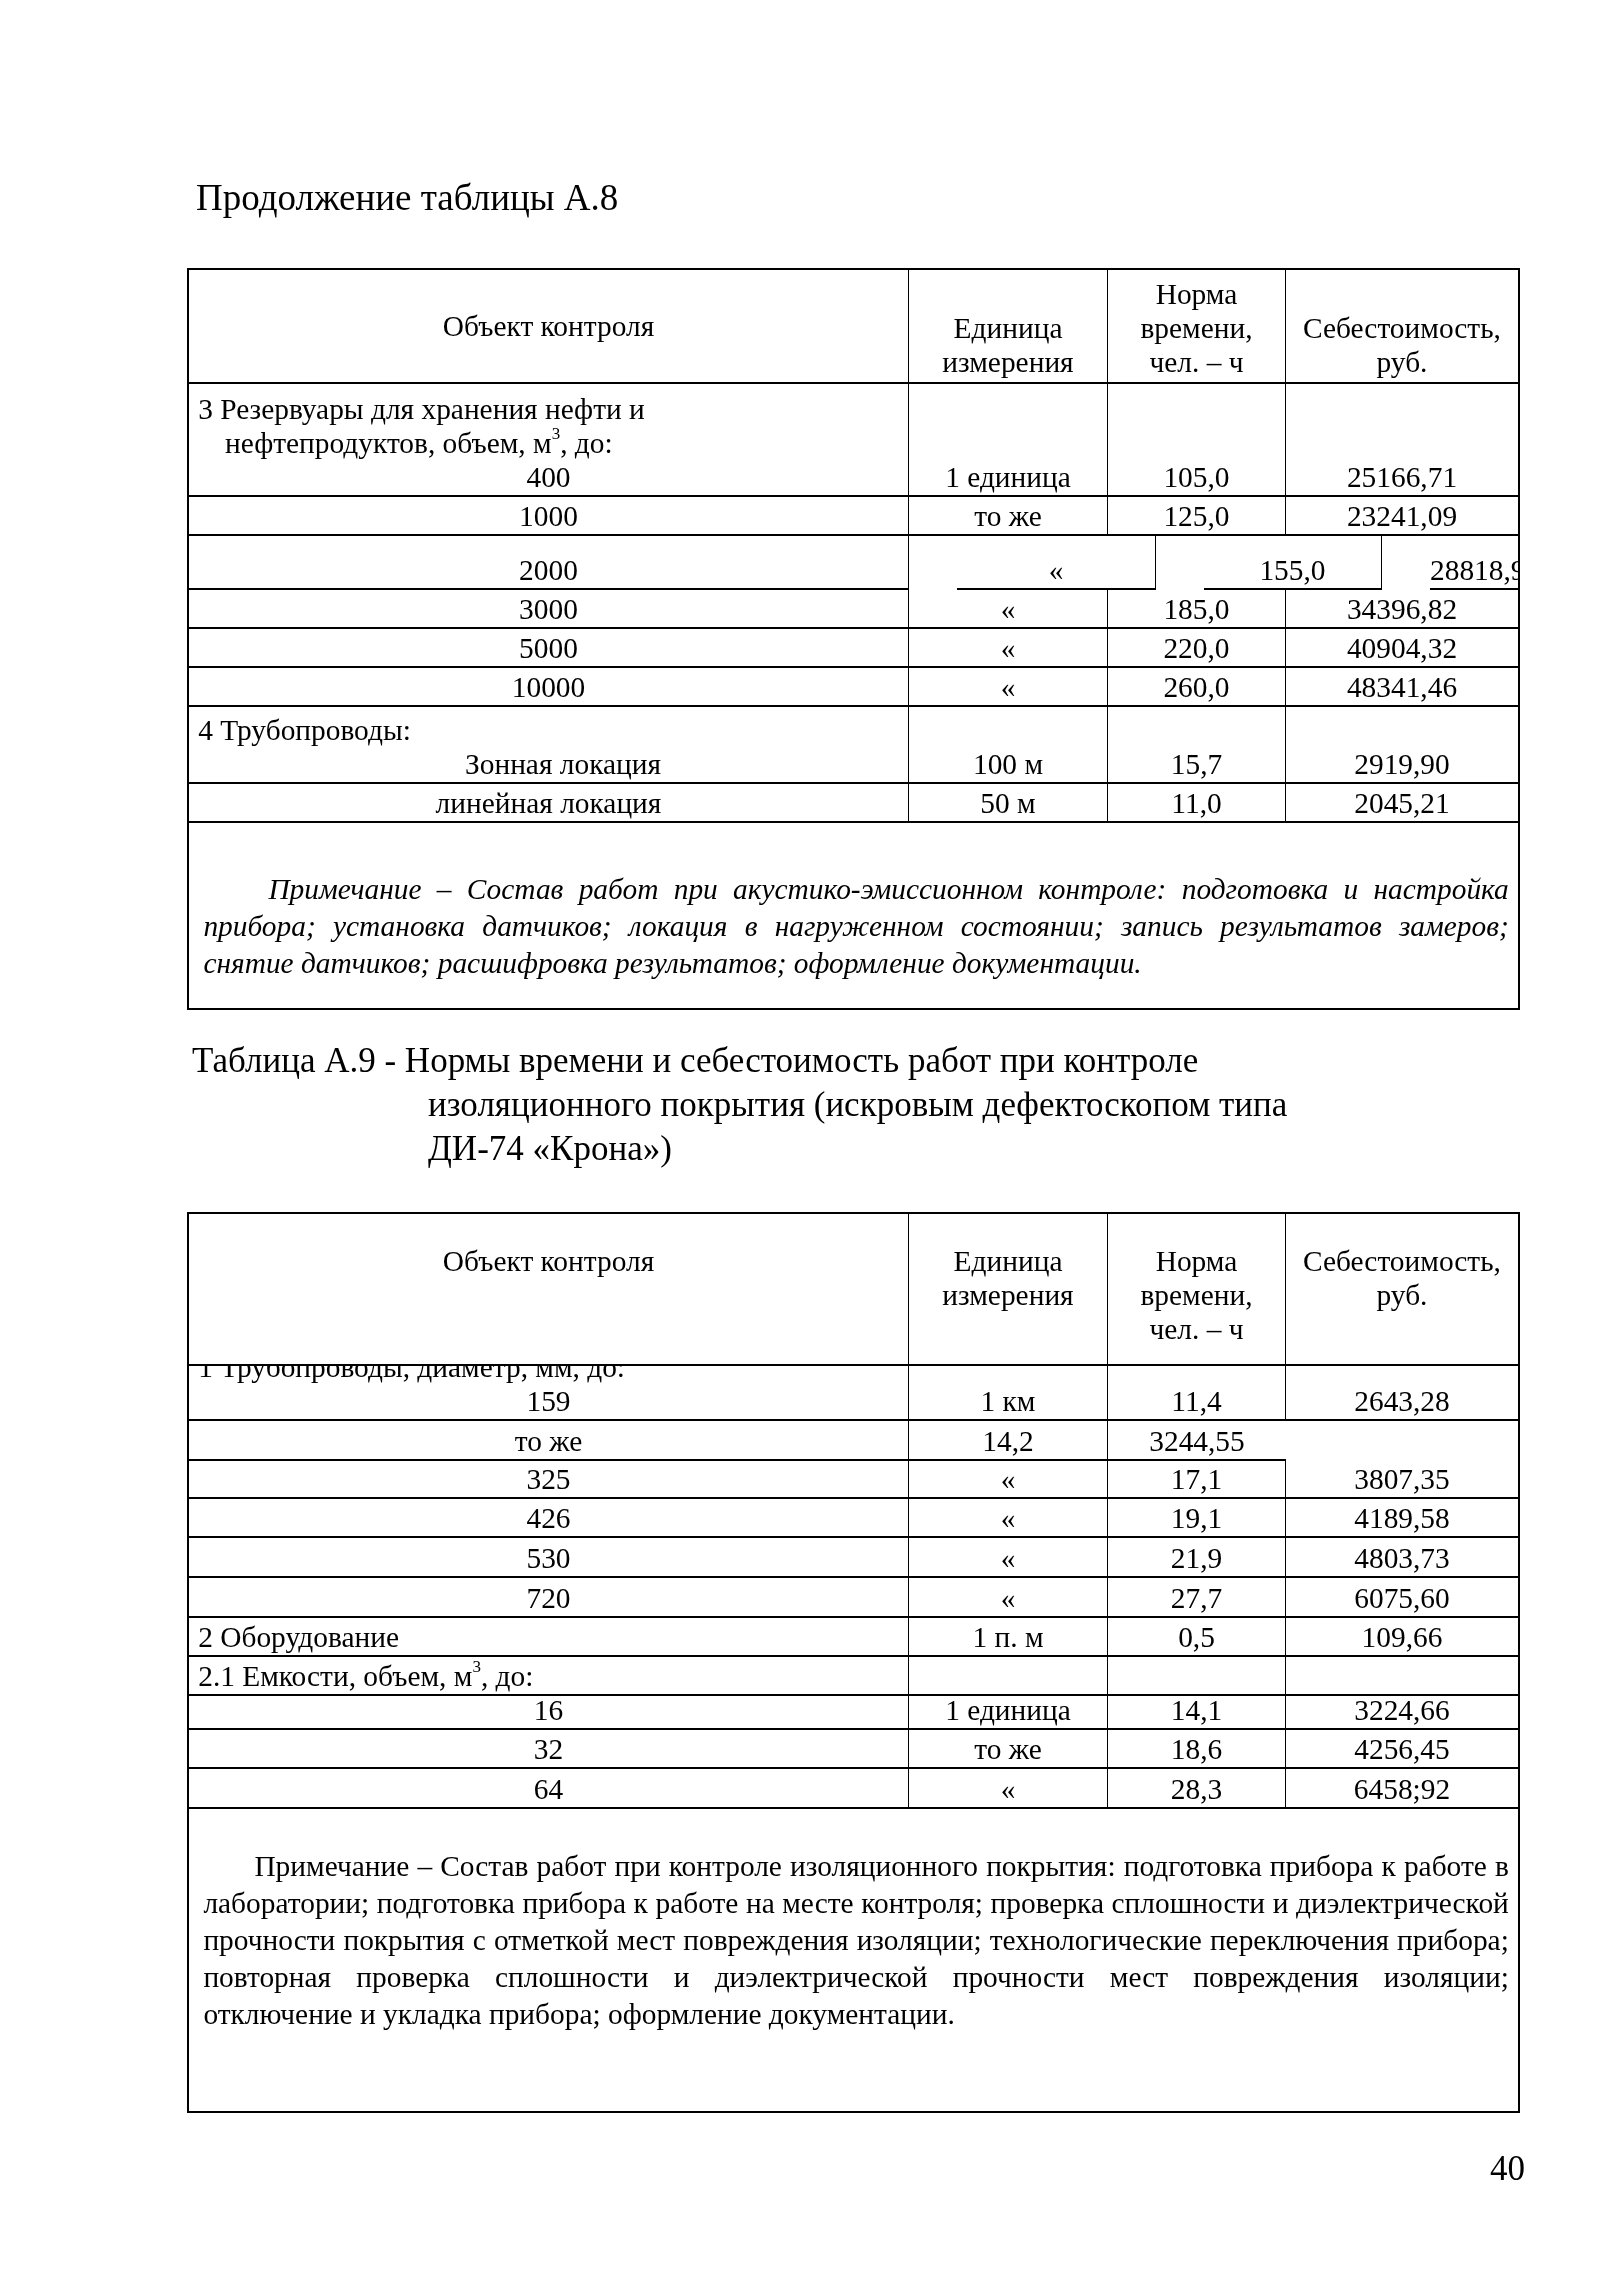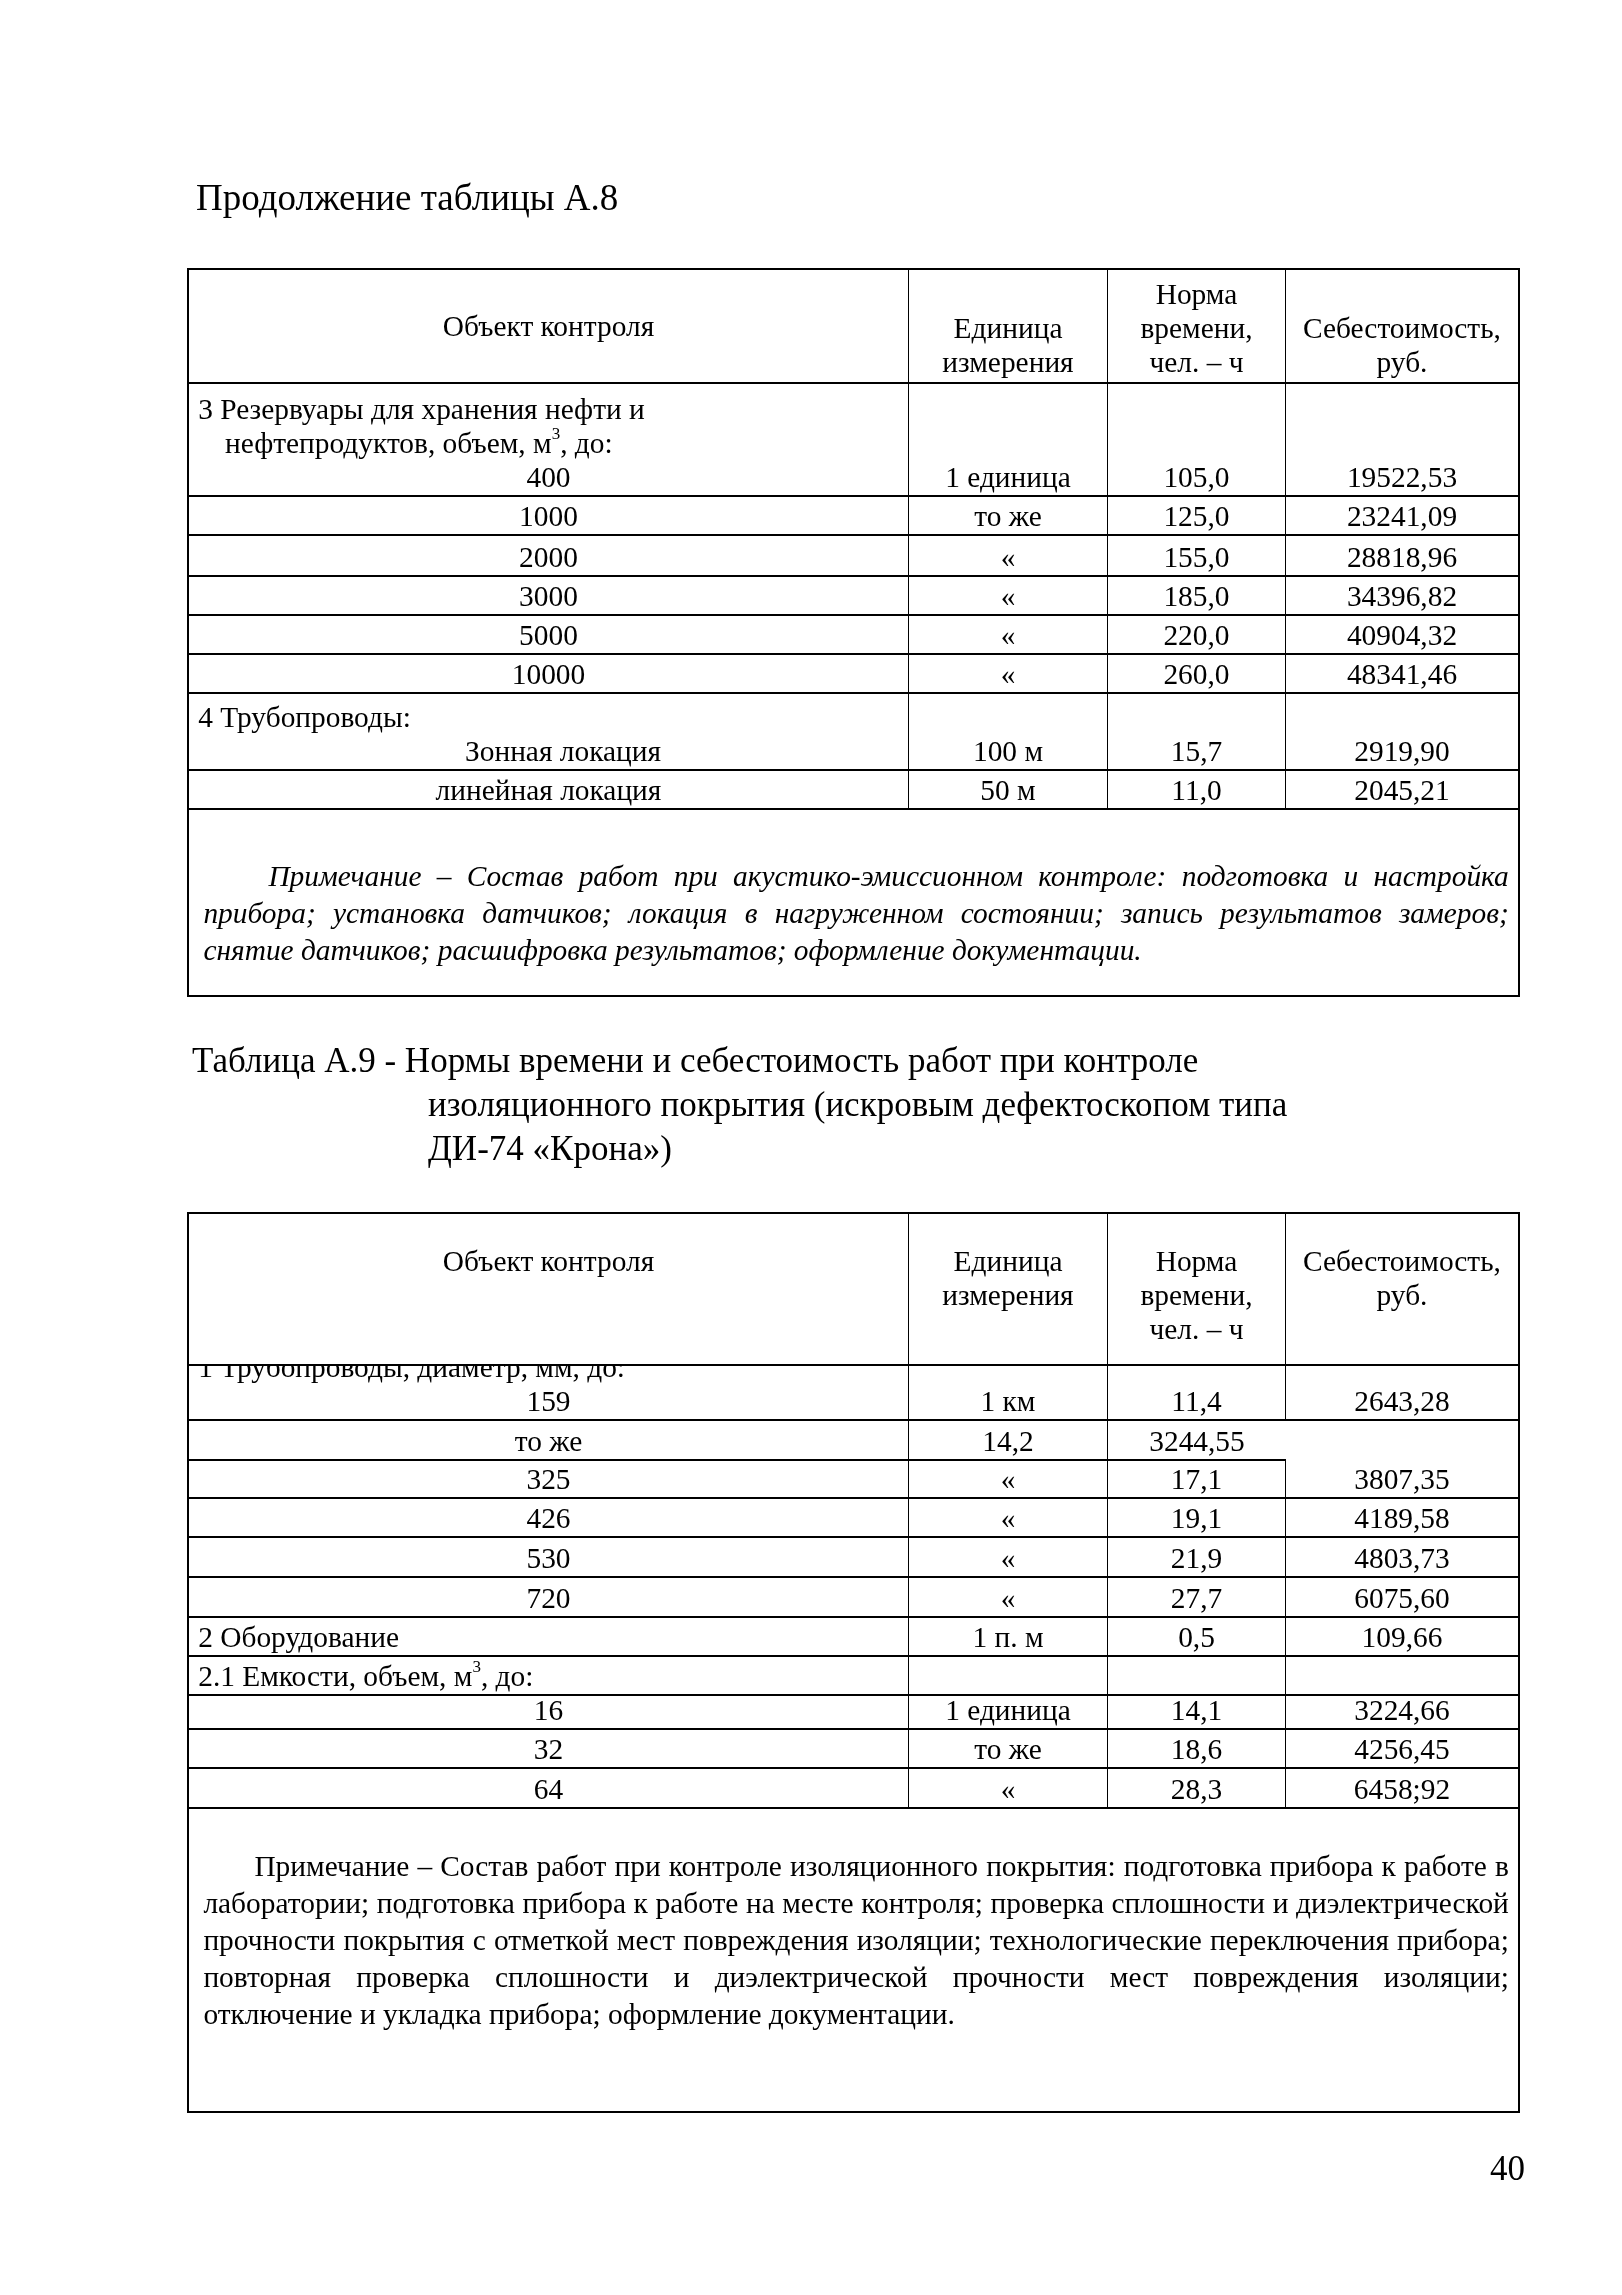--- a/index.html
+++ b/index.html
@@ -50,29 +50,29 @@
   </div>
 
   <div class="grid row" style="height:113px;">
     <div class="cell">
       <div class="left-text">3 Резервуары для хранения нефти и</div>
       <div class="left-text indent"><span>нефтепродуктов, объем, м</span><sup>3</sup><span>, до:</span></div>
       <div class="center">400</div>
     </div>
     <div class="cell">1 единица</div>
     <div class="cell">105,0</div>
-    <div class="cell last">19522,53</div>
+    <div class="cell last">25166,71</div>
   </div>
   <div class="grid row" style="height:39px;">
     <div class="cell">1000</div>
     <div class="cell">то же</div>
     <div class="cell">125,0</div>
     <div class="cell last">23241,09</div>
   </div>
-  <div class="grid row" style="height:41px;">
+  <div class="grid row" style="height:54px;gap:48px;">
     <div class="cell">2000</div>
     <div class="cell">«</div>
     <div class="cell">155,0</div>
     <div class="cell last">28818,96</div>
   </div>
   <div class="grid row" style="height:39px;">
     <div class="cell">3000</div>
     <div class="cell">«</div>
     <div class="cell">185,0</div>
     <div class="cell last">34396,82</div>

